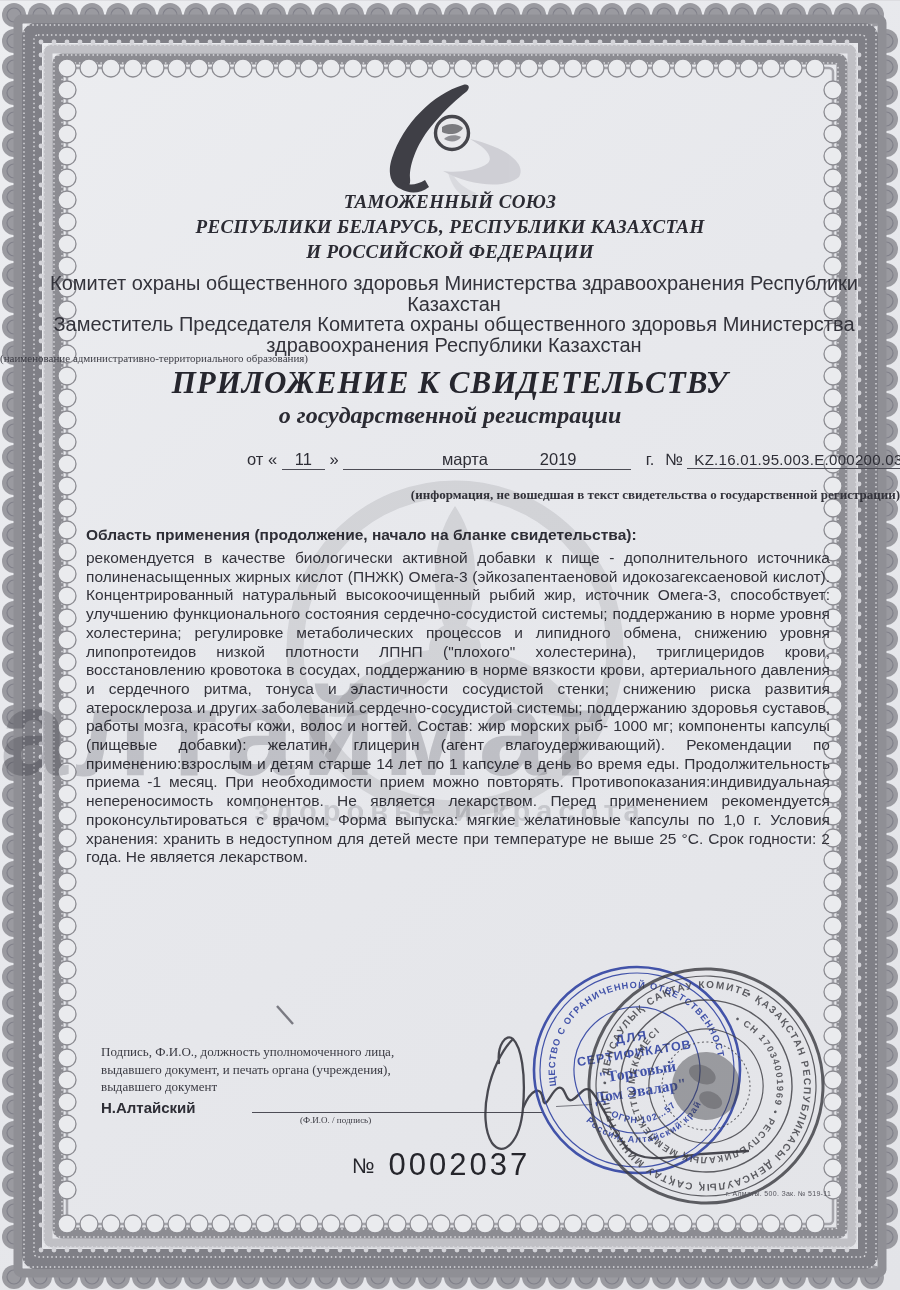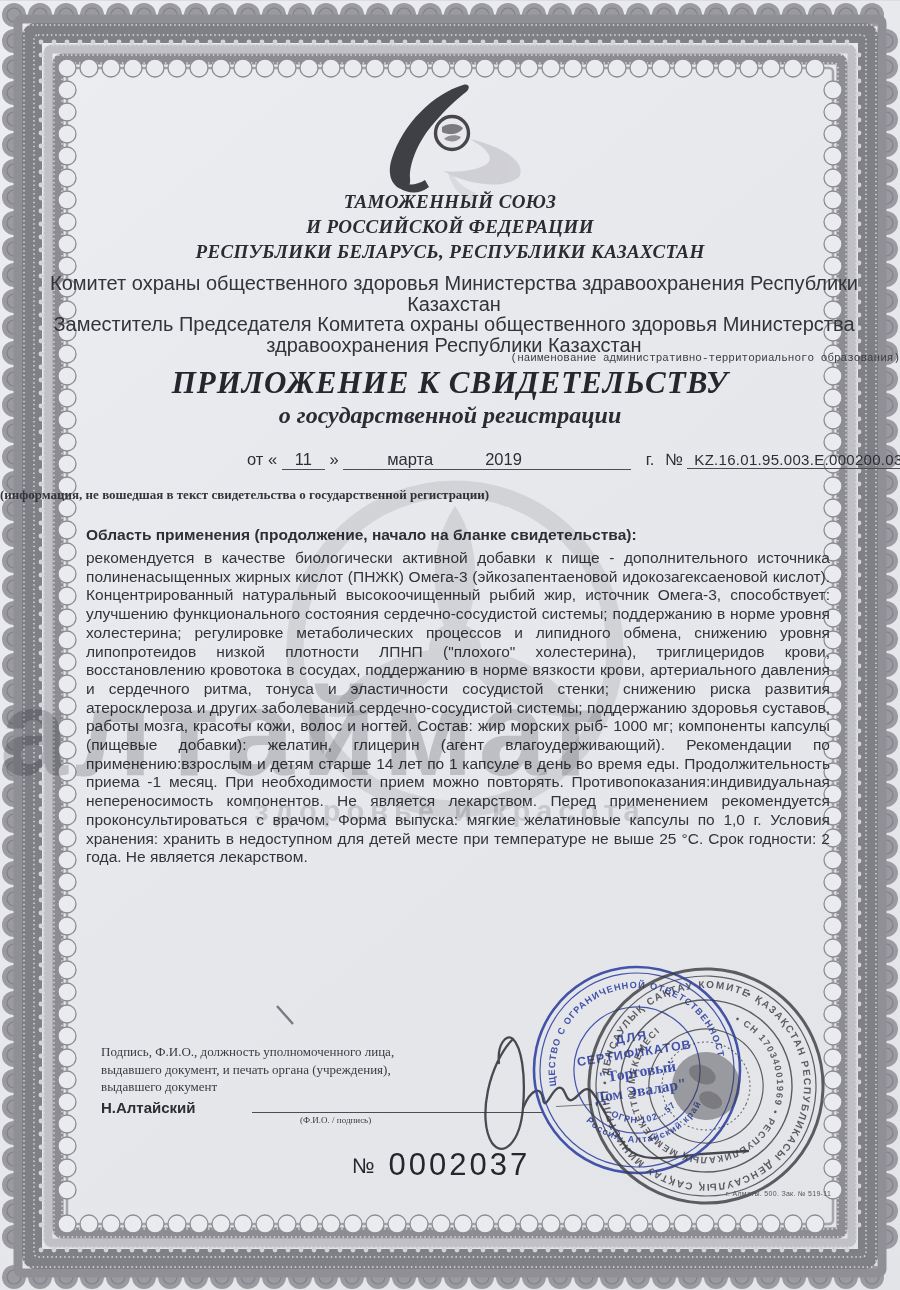--- a/index.html
+++ b/index.html
@@ -6,38 +6,38 @@
   .page{position:relative;width:900px;height:1290px;margin:1px auto;overflow:hidden;
         background:linear-gradient(140deg,#ecedf0 0%,#e7e8ec 45%,#e3e4e8 100%);
         font-family:"Liberation Sans",sans-serif;color:#35353d;}
   svg.layer{position:absolute;left:0;top:0;pointer-events:none;}
   
   .union{position:absolute;top:188px;left:0;width:100%;text-align:center;
          font-family:"Liberation Serif",serif;font-style:italic;font-weight:bold;
          font-size:19px;line-height:25px;color:#2b2b33;letter-spacing:.4px;}
   .authority{position:absolute;top:272px;left:4px;width:100%;text-align:center;
              font-size:20px;line-height:20.5px;color:#33333b;}
-  .territory-note{position:absolute;top:351px;left:0;width:100%;text-align:right;
-                  font-family:Liberation Mono, monospace;font-size:11px;color:#3c3c44;}
+  .territory-note{position:absolute;top:351px;left:0;width:100%;text-align:left;
+                  font-family:Liberation Serif, serif;font-size:11px;color:#3c3c44;}
   .title-main{position:absolute;top:364px;left:0;width:100%;text-align:center;margin:0;
               font-family:"Liberation Serif",serif;font-style:italic;font-weight:bold;
               font-size:31px;letter-spacing:1px;color:#26262e;}
   .title-sub{position:absolute;top:401px;left:0;width:100%;text-align:center;
              font-family:"Liberation Serif",serif;font-style:italic;font-weight:bold;
              font-size:24px;color:#2b2b33;}
   
   .dateline{position:absolute;top:449px;left:247px;font-size:16.5px;white-space:nowrap;color:#2e2e36;}
-  .dl-seg{display:inline-block;border-bottom:1.6px solid #4c4c55;}
+  .dl-seg{display:inline-block;border-bottom:1.6px solid #4c4c55;text-align:center;}
   .dl-day{padding:0 13px;}
   .dl-my{width:288px;}
   .dl-month{margin-left:44px;}
   .dl-year{margin-left:52px;}
   .dl-num{padding:0 7px;font-size:15px;letter-spacing:.3px;}
   .dl-g{margin:0 6px 0 10px;}
-  .info-note{position:absolute;top:486px;left:0;width:100%;text-align:left;
+  .info-note{position:absolute;top:486px;left:0;width:100%;text-align:right;
              font-family:"Liberation Serif",serif;font-weight:600;font-size:13px;color:#33333b;}
   
   .body-heading{position:absolute;top:525px;left:86px;width:744px;
                 font-weight:bold;font-size:15.5px;color:#2e2e36;}
   .body-text{position:absolute;top:548px;left:86px;width:744px;
              font-size:15.5px;line-height:18.7px;text-align:justify;color:#33333b;}
   
   .wm{mix-blend-mode:multiply;pointer-events:none;}
   .wm-brand{position:absolute;top:662px;left:0;width:100%;text-align:left;
             font-weight:bold;font-size:122px;letter-spacing:7px;color:#85858c;opacity:.36;}
@@ -892,22 +892,22 @@
       <circle cx="452" cy="132" r="16.5" fill="#e9e9ec" stroke="#46464c" stroke-width="3.4"></circle>
       <path d="M442,126 C448,122 458,122 463,127 C460,133 449,135 442,131 Z" fill="#55555b" opacity="0.75"></path>
       <path d="M444,138 C450,142 458,141 461,136 C456,133 447,134 444,138 Z" fill="#55555b" opacity="0.6"></path>
     </g>
 
     <path d="M277,1005 L293,1023" stroke="#7a7a82" stroke-width="2.4" fill="none"></path>
   </svg>
 
   <div class="union">
     <div>ТАМОЖЕННЫЙ СОЮЗ</div>
+    <div>РЕСПУБЛИКИ БЕЛАРУСЬ, РЕСПУБЛИКИ КАЗАХСТАН</div>
     <div>И РОССИЙСКОЙ ФЕДЕРАЦИИ</div>
-    <div>РЕСПУБЛИКИ БЕЛАРУСЬ, РЕСПУБЛИКИ КАЗАХСТАН</div>
   </div>
   <div class="authority">
     <div>Комитет охраны общественного здоровья Министерства здравоохранения Республики Казахстан</div>
     <div>Заместитель Председателя Комитета охраны общественного здоровья Министерства</div>
     <div>здравоохранения Республики Казахстан</div>
   </div>
   <div class="territory-note">(наименование административно-территориального образования)</div>
 
   <h1 class="title-main">ПРИЛОЖЕНИЕ К СВИДЕТЕЛЬСТВУ</h1>
   <div class="title-sub">о государственной регистрации</div>

